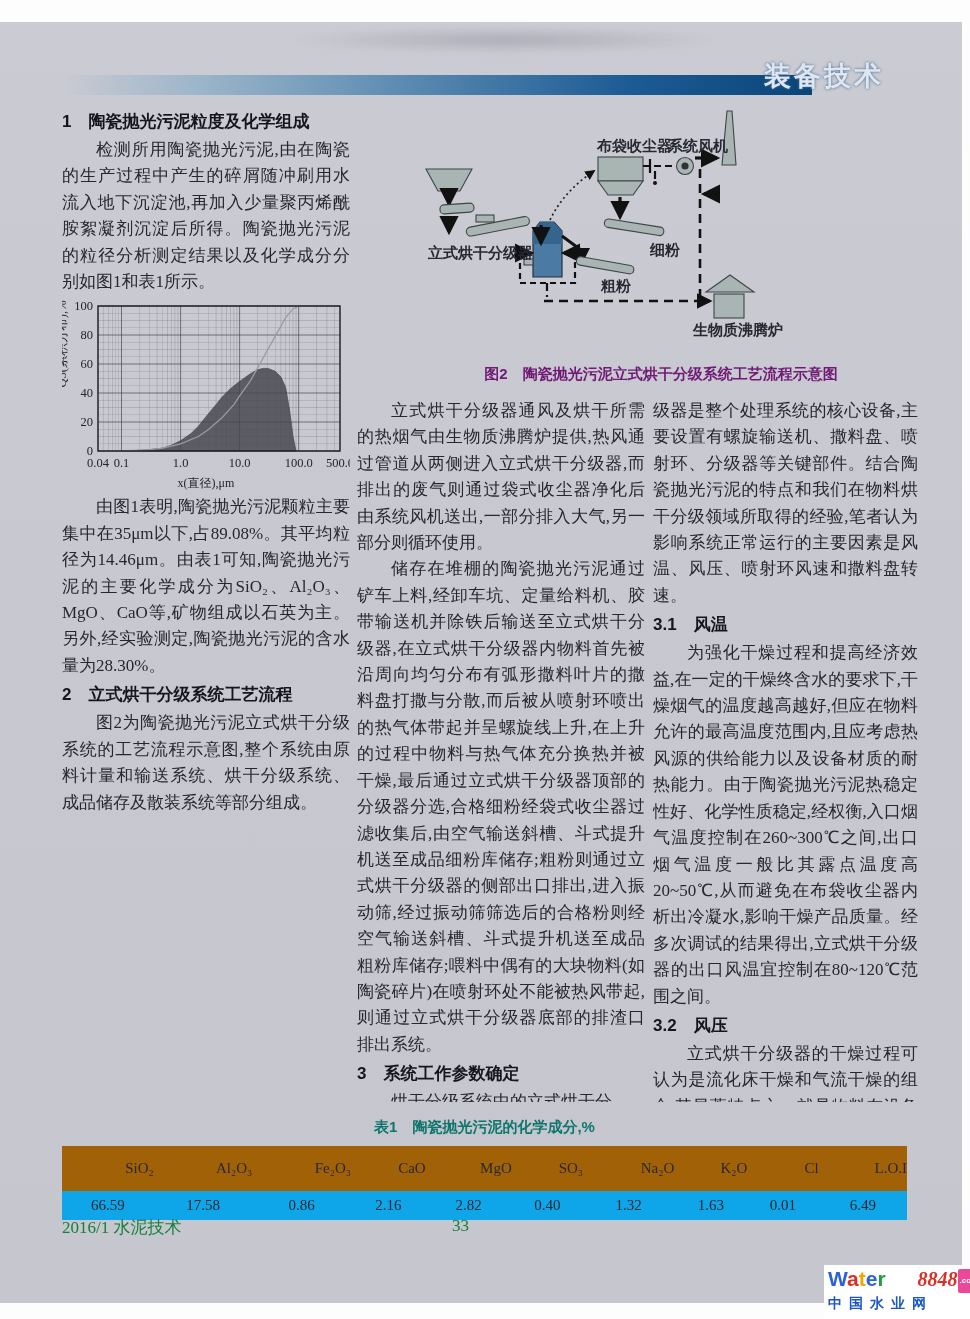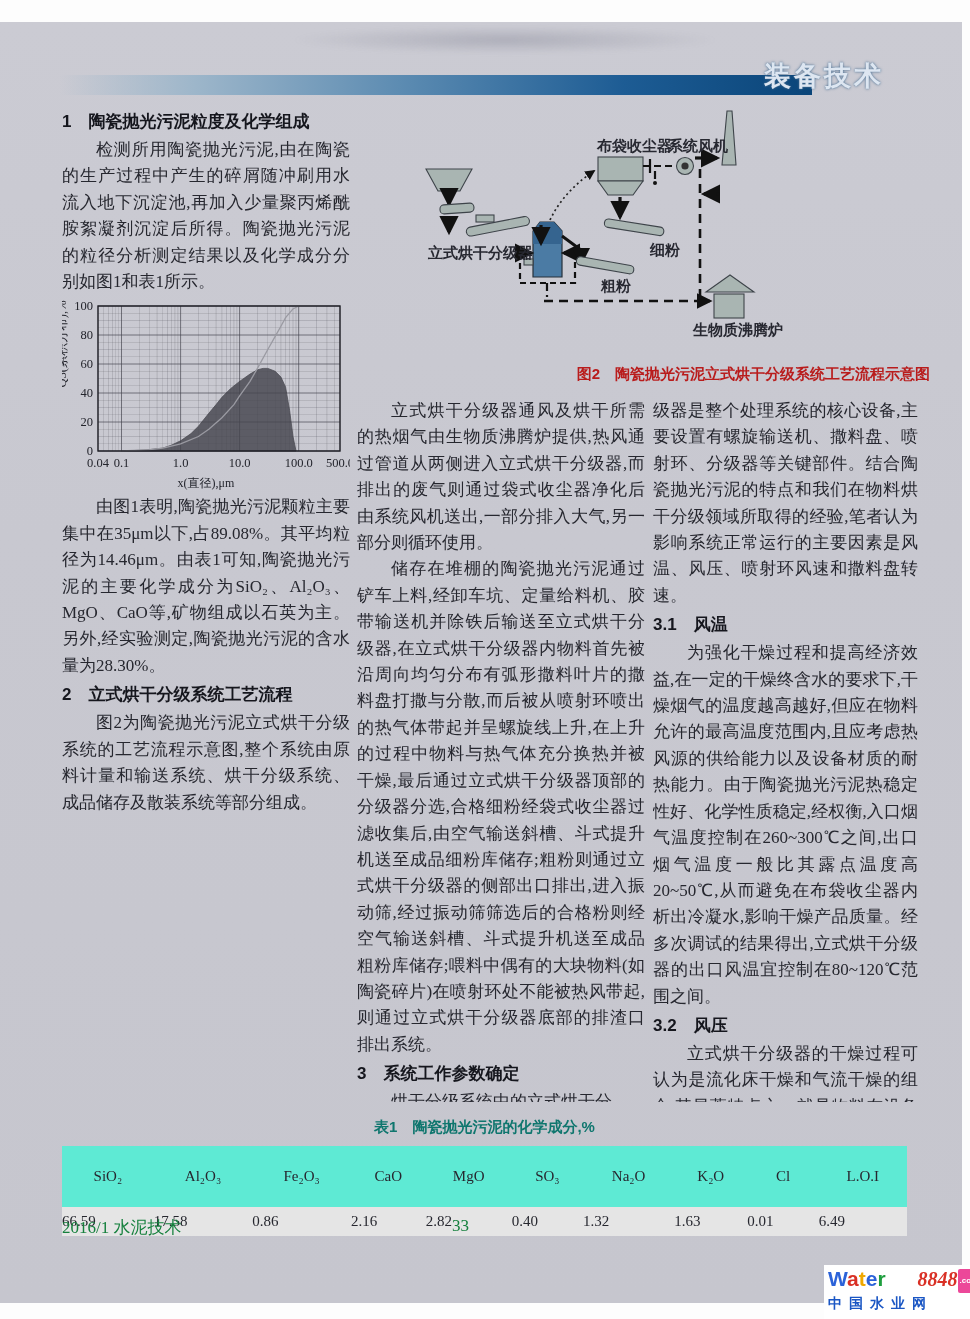--- a/index.html
+++ b/index.html
@@ -25,36 +25,36 @@
   .para{margin:0;font-size:17px;line-height:26.4px;text-align:justify;color:#26272f;}
   .para.ind{text-indent:2em;}
   .sec-h{font-family:"Liberation Sans",sans-serif;font-weight:bold;font-size:17px;
          line-height:26px;margin:3px 0 2px;color:#15161d;}
   
   #fig1{position:relative;margin:6px 0 2px;width:288px;}
   #fig1 .ylab{position:absolute;left:-8px;top:118px;transform:rotate(-90deg);transform-origin:left top;
          font-size:12.5px;color:#23242c;white-space:nowrap;width:150px;text-align:center;}
   #fig1 .xlab{text-align:center;font-size:12px;color:#23242c;margin-top:0;}
   .fig-cap{font-family:"Liberation Sans",sans-serif;font-weight:bold;font-size:15px;
-           text-align:right;color:#b91c1c;margin-top:6px;}
+           text-align:center;color:#701a75;margin-top:6px;}
   
   #fig2{left:392px;top:103px;width:538px;}
   .dlab{font-size:15px;fill:#272831;font-weight:600;font-family:"Liberation Serif",serif;}
   .eq{fill:#a9b5b2;stroke:#3e444a;stroke-width:1.1;}
   .arr{stroke:#111;stroke-width:3.2;marker-end:url(#ah);}
   .dash{stroke:#111;stroke-width:2.6;fill:none;stroke-dasharray:9 6;}
   .dash2{stroke:#111;stroke-width:2.2;fill:none;stroke-dasharray:6 4;}
   .dashdot{stroke:#111;stroke-width:2.2;fill:none;stroke-dasharray:8 4 2 4;}
   
   #tbl{left:62px;top:1118px;width:845px;}
   .tbl-cap{font-family:"Liberation Sans",sans-serif;font-weight:bold;font-size:15px;
            text-align:center;color:#0f766e;}
   #tbl table{width:100%;border-collapse:collapse;margin-top:9px;font-size:15px;color:#26272f;}
-  #tbl th{background:#5eead4;font-weight:normal;padding:22px 0;text-align:center;}
-  #tbl td{background:#e5e5e5;padding:6px 0;margin-top:32px;}
+  #tbl th{background:#a16207;font-weight:normal;padding:14px 0;text-align:right;}
+  #tbl td{background:#0ea5e9;padding:6px 0;text-align:center;margin-top:32px;}
   
   .foot{font-size:17px;color:#15803d;}
   
   #wm{right:0;bottom:0;width:142px;height:52px;background:#fff;padding:2px 0 0 4px;
       font-family:"Liberation Sans",sans-serif;}
   #wm-brand{font-weight:bold;font-size:21px;line-height:24px;white-space:nowrap;}
   #wm-num{font-family:"Liberation Serif",serif;font-style:italic;font-size:20px;margin-left:32px;}
   #wm-tld{display:inline-block;background:#ec4899;color:#fff;font-size:8px;
           padding:0 2px;border-radius:2px;vertical-align:3px;}
   #wm-site{font-weight:bold;font-size:14px;letter-spacing:7px;line-height:20px;white-space:nowrap;}

